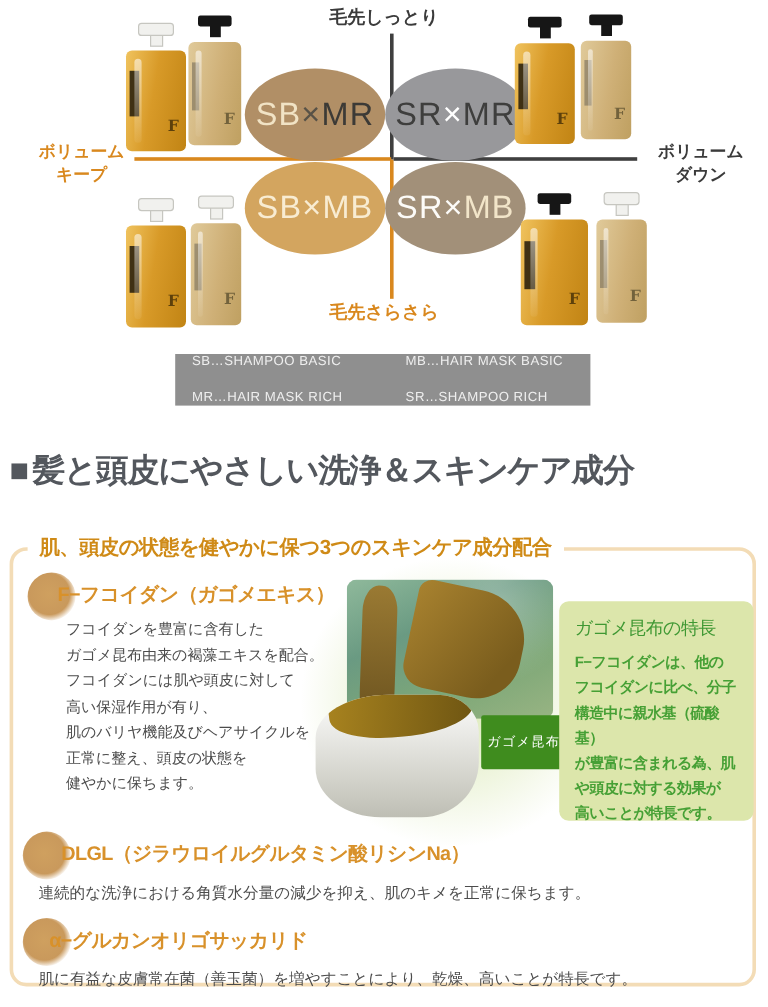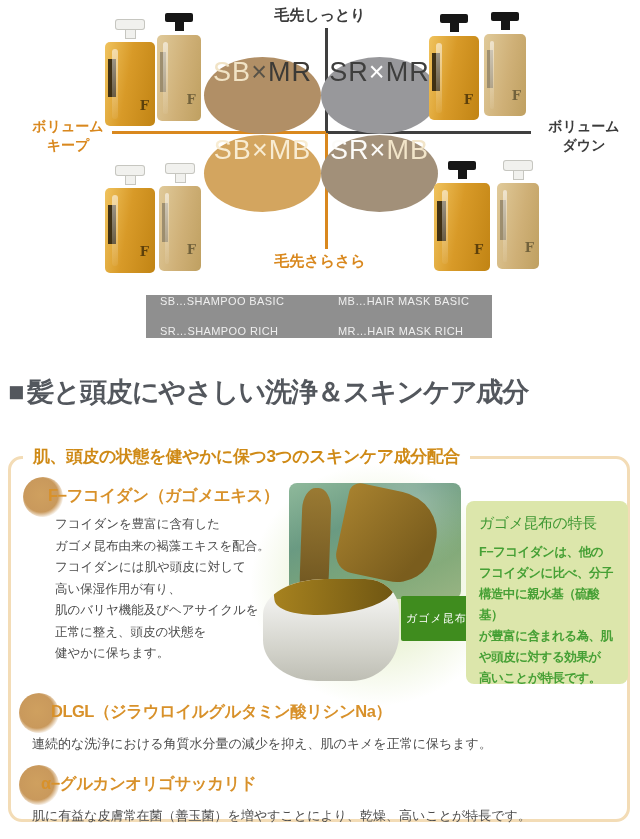--- a/index.html
+++ b/index.html
@@ -24,21 +24,21 @@
   body{font-family:"Liberation Sans","DejaVu Sans",sans-serif;}
   #page{position:relative;width:640px;height:839px;background:#fff;overflow:hidden;margin:0 auto}
   .abs{position:absolute}
   .pre{white-space:pre-line}
 
   
   .axis{position:absolute;background:var(--dark_axis)}
   .axis.orange{background:var(--accent_orange)}
   .axis-label{position:absolute;font-weight:bold;color:#3b3b3b;font-size:15px;line-height:19px}
   .axis-label.orange{color:var(--accent_orange)}
-  .ellipse{position:absolute;border-radius:50%;display:flex;align-items:flex-start;justify-content:center;
+  .ellipse{position:absolute;border-radius:50%;display:flex;align-items:center;justify-content:center;
            font-size:27px;letter-spacing:1px;font-family:"Liberation Sans",sans-serif}
   .e0{background:var(--ellipse_sb_mr)} .e1{background:var(--ellipse_sr_mr)}
   .e2{background:var(--ellipse_sb_mb)} .e3{background:var(--ellipse_sr_mb)}
   .e0 .s0{color:#f1e3c5}.e0 .s1{color:#585247}.e0 .s2{color:#3c3a36}
   .e1 .s0{color:#3e3e3d}.e1 .s1{color:#ffffff}.e1 .s2{color:#3e3e3d}
   .e2 .s0,.e2 .s1,.e2 .s2{color:#f8ecd2}
   .e3 .s0,.e3 .s1{color:#fcfbf8}.e3 .s2{color:#f2e5c9}
 
   
   .bottle{position:absolute}
@@ -192,22 +192,22 @@
       <div class="pump"></div>
       <div class="bbody">
           <span class="strip"></span>
           <span class="f-letter">F</span>
         </div>
     </div>
 
     <div class="legend" style="left:146px;top:295px;width:346px;height:43px">
       <span>SB…SHAMPOO BASIC</span>
       <span>MB…HAIR MASK BASIC</span>
+      <span>MR…HAIR MASK RICH</span>
       <span>SR…SHAMPOO RICH</span>
-      <span>MR…HAIR MASK RICH</span>
     </div>
   </div>
 
   <div class="main-heading" style="left:8px;top:374px">
     <span>■</span>
       <span>髪と頭皮にやさしい洗浄＆スキンケア成分</span>
   </div>
 
   <div class="panel" style="left:8px;top:456px;width:622px;height:366px">
     <div class="panel-title">肌、頭皮の状態を健やかに保つ3つのスキンケア成分配合</div>

